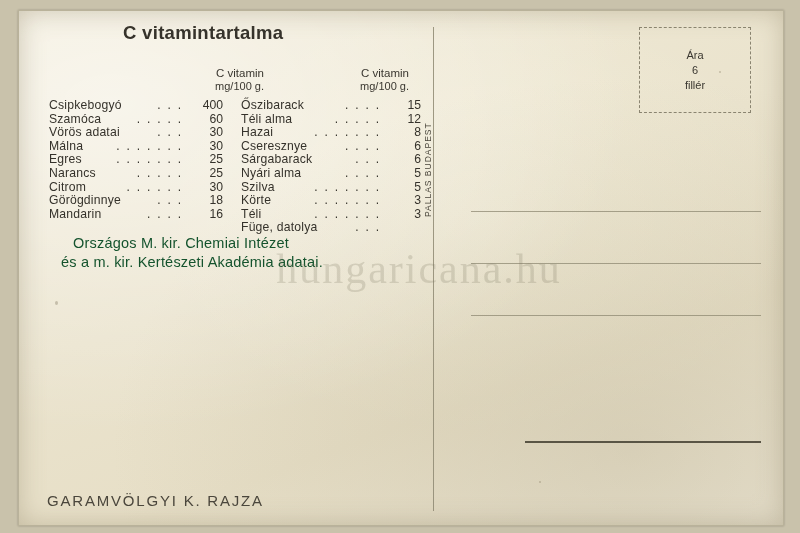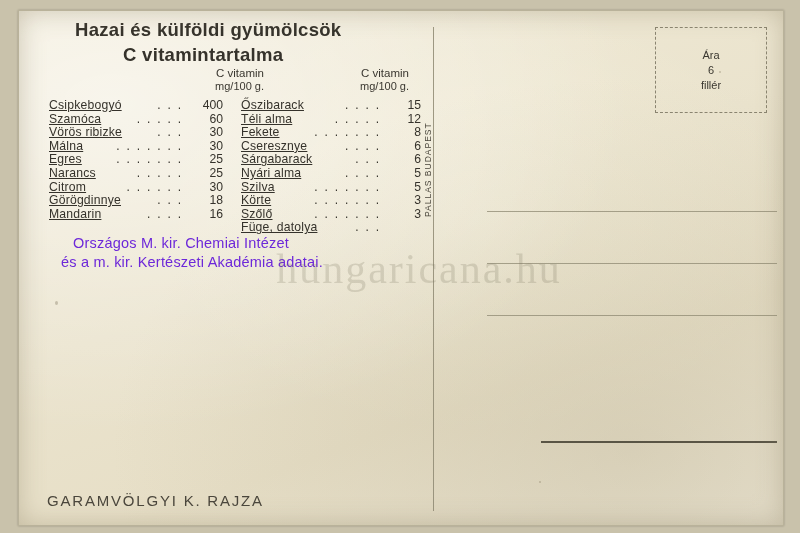--- a/index.html
+++ b/index.html
@@ -106,21 +106,20 @@
   .row {
     position: relative;
     height: 13.6px;
     white-space: nowrap;
   }
   .row .name {
     position: absolute;
     left: 0;
     top: 0;
     letter-spacing: 0.2px;
-    text-decoration: underline;
   }
   .row .dots {
     position: absolute;
     top: 0;
     color: #35322b;
     letter-spacing: 1.8px;
     font-size: 12px;
   }
   #table-left .dots { right: 46px; }
   #table-right .dots { right: 40px; }
@@ -131,21 +130,21 @@
     text-align: right;
   }
   #table-left .val { right: 6px; }
   #table-right .val { right: 0px; }
 
   #source-block {
     position: absolute;
     left: 54px;
     top: 224px;
     width: 340px;
-    color: #6d28d9;
+    color: #14532d;
   }
   #source-line1 {
     font-size: 14.5px;
     letter-spacing: 0.2px;
     white-space: nowrap;
   }
   #source-line2 {
     font-size: 14.5px;
     letter-spacing: 0.2px;
     margin-top: 3px;
@@ -182,21 +181,21 @@
     top: 16px;
     width: 1px;
     height: 484px;
     background: #8e8872;
     opacity: 0.85;
   }
 
   
   #right-panel {
     position: absolute;
-    left: 430px; top: 0;
+    left: 414px; top: 0;
     width: 350px; height: 514px;
   }
 
   #stamp-box {
     position: absolute;
     right: 32px;
     top: 16px;
     width: 110px;
     height: 84px;
     border: 1px dashed #8a8470;
@@ -247,21 +246,20 @@
 </style>
 </head>
 <body>
 
 <div id="postcard">
   <div id="paper-texture"></div>
 
   <div id="left-panel">
 
     <div id="title-block">
-      <div id="title-line1">Hazai és külföldi gyümölcsök</div>
       <div id="title-line2">C vitamintartalma</div>
     </div>
 
     <div id="col-headers">
       <div class="col-head" id="col-head-left">
         <span class="h1">C vitamin</span>
         <span class="h2">mg/100 g.</span>
       </div>
       <div class="col-head" id="col-head-right">
         <span class="h1">C vitamin</span>
@@ -274,21 +272,21 @@
           <span class="name">Csipkebogyó</span>
           <span class="dots">. . .</span>
           <span class="val">400</span>
         </div>
         <div class="row">
           <span class="name">Szamóca</span>
           <span class="dots">. . . . .</span>
           <span class="val">60</span>
         </div>
         <div class="row">
-          <span class="name">Vörös ribizke</span>
+          <span class="name">Vörös adatai</span>
           <span class="dots">. . .</span>
           <span class="val">30</span>
         </div>
         <div class="row">
           <span class="name">Málna</span>
           <span class="dots">. . . . . . .</span>
           <span class="val">30</span>
         </div>
         <div class="row">
           <span class="name">Egres</span>
@@ -321,21 +319,21 @@
           <span class="name">Őszibarack</span>
           <span class="dots">. . . .</span>
           <span class="val">15</span>
         </div>
         <div class="row">
           <span class="name">Téli alma</span>
           <span class="dots">. . . . .</span>
           <span class="val">12</span>
         </div>
         <div class="row">
-          <span class="name">Fekete</span>
+          <span class="name">Hazai</span>
           <span class="dots">. . . . . . .</span>
           <span class="val">8</span>
         </div>
         <div class="row">
           <span class="name">Cseresznye</span>
           <span class="dots">. . . .</span>
           <span class="val">6</span>
         </div>
         <div class="row">
           <span class="name">Sárgabarack</span>
@@ -351,21 +349,21 @@
           <span class="name">Szilva</span>
           <span class="dots">. . . . . . .</span>
           <span class="val">5</span>
         </div>
         <div class="row">
           <span class="name">Körte</span>
           <span class="dots">. . . . . . .</span>
           <span class="val">3</span>
         </div>
         <div class="row">
-          <span class="name">Szőlő</span>
+          <span class="name">Téli</span>
           <span class="dots">. . . . . . .</span>
           <span class="val">3</span>
         </div>
         <div class="row">
           <span class="name">Füge, datolya</span>
           <span class="dots">. . .</span>
           <span class="val"></span>
         </div>
       </div>
 

